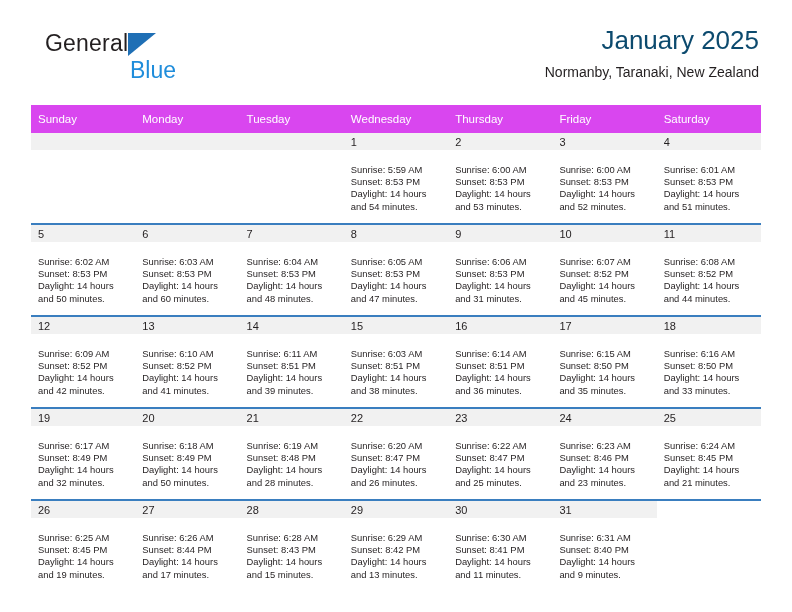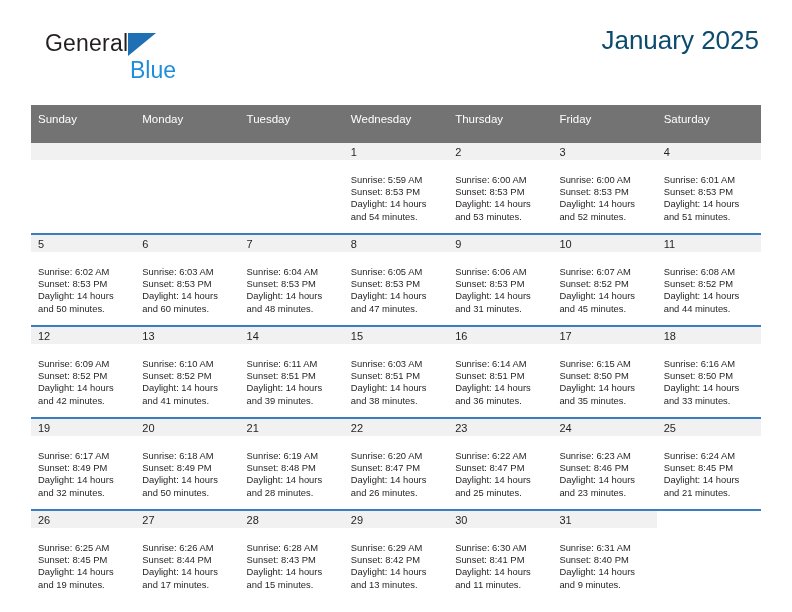--- a/index.html
+++ b/index.html
@@ -91,26 +91,26 @@
   
   .cal {
     position: absolute;
     left: 31px;
     top: 105px;
     width: 730px;
     border-collapse: collapse;
     table-layout: fixed;
   }
   .cal th {
-    background: #737373;
+    background: #d946ef;
     color: #ffffff;
     font-size: 11.5px;
     font-weight: normal;
     text-align: left;
-    padding: 5px 0 15px 7px;
+    padding: 5px 0 5px 7px;
     height: 18px;
     border: none;
   }
   .cal td {
     vertical-align: top;
     padding: 0;
     border: none;
     height: 90px;
     width: 104.28px;
     background: #ffffff;
@@ -155,20 +155,21 @@
 
     <div class="brand">
       <span class="brand-row1">
         <span class="word">General</span><span class="brand-tri"></span>
       </span>
       <span class="brand-row2">Blue</span>
     </div>
 
     <div class="titles">
       <div class="cal-title">January 2025</div>
+      <div class="cal-sub">Normanby, Taranaki, New Zealand</div>
     </div>
 
   </div>
 
   <table class="cal">
     <thead>
       <tr>
         <th>Sunday</th>
         <th>Monday</th>
         <th>Tuesday</th>

